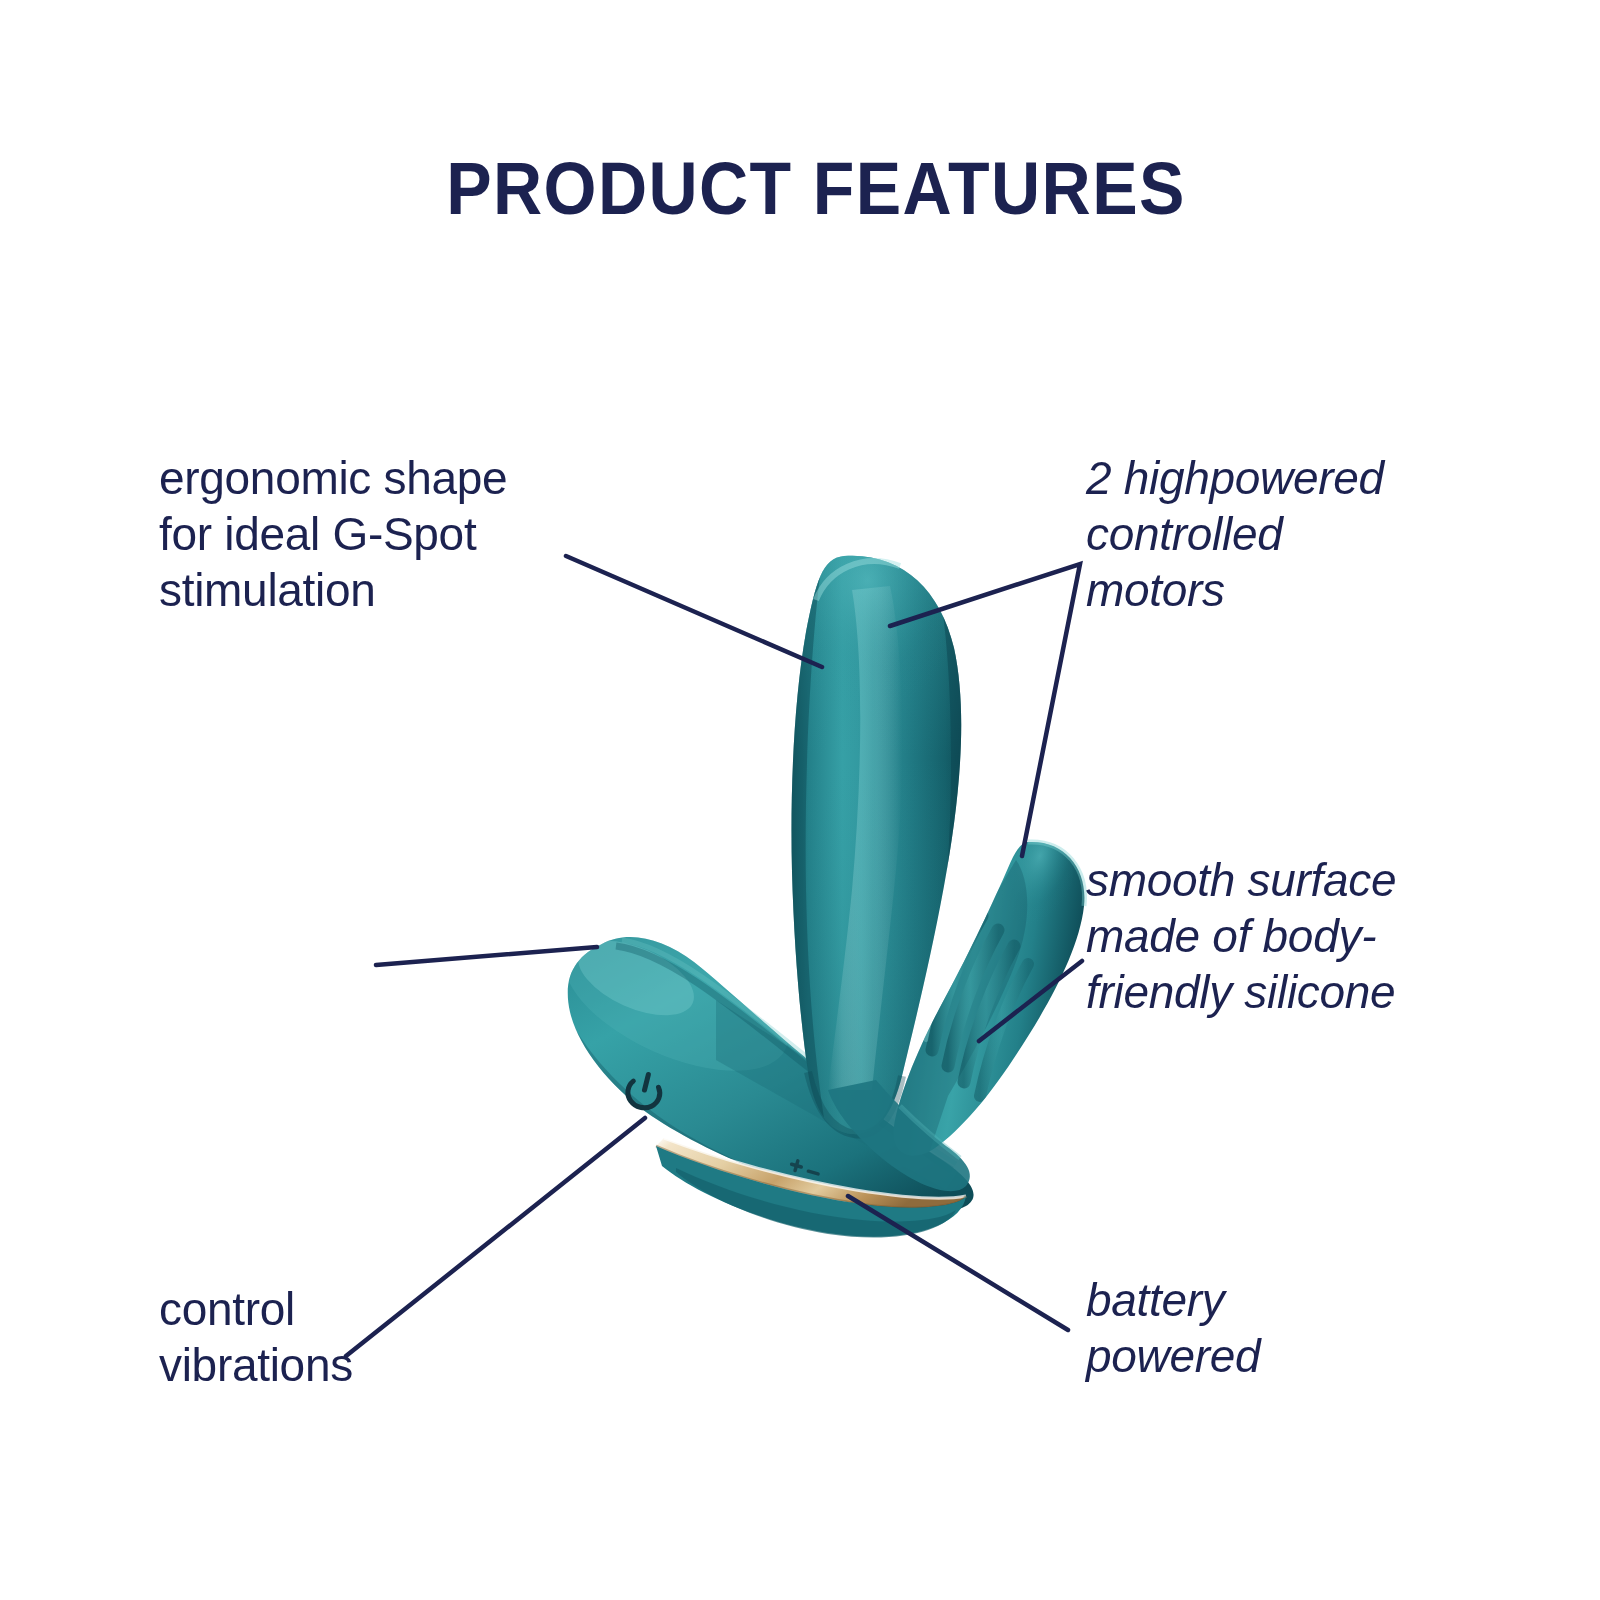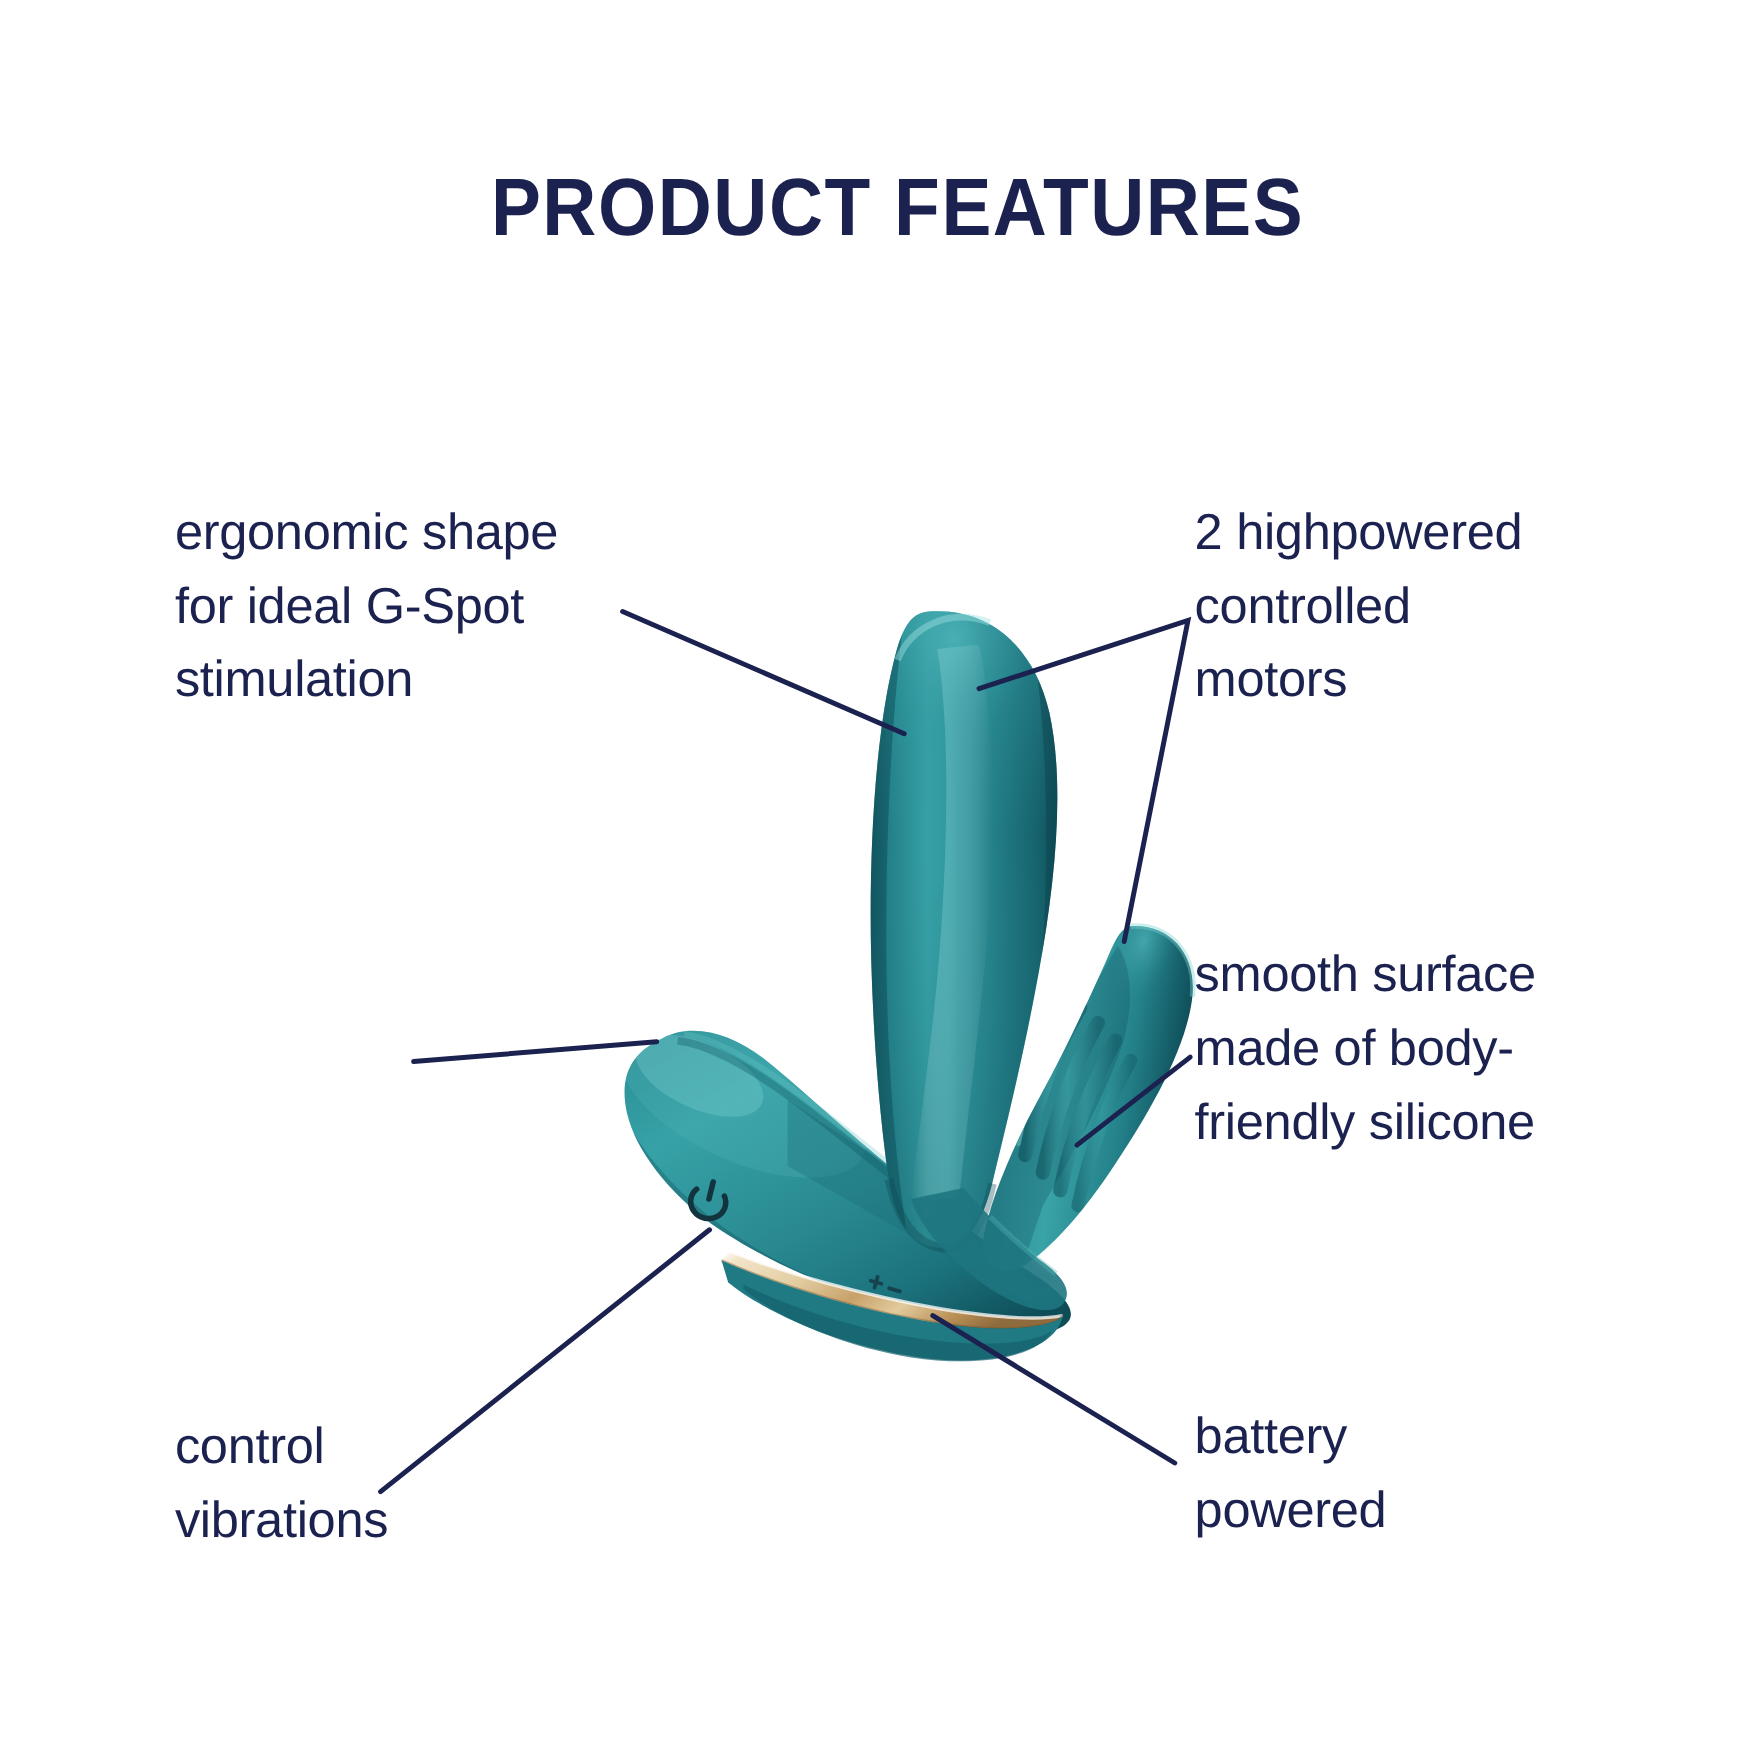--- a/index.html
+++ b/index.html
@@ -33,27 +33,27 @@
     transform-origin: 50% 50%;
     white-space: nowrap;
   }
 
   
   .callout {
     position: absolute;
     color: #1c2250;
     font-family: "Liberation Sans", sans-serif;
     font-size: 46px;
-    line-height: 67px;
+    line-height: 56px;
     font-weight: 400;
     letter-spacing: -0.3px;
     white-space: pre-line;
   }
   .callout.left  { text-align: left; }
-  .callout.right { text-align: left; }
+  .callout.right { text-align: left; font-style: italic; }
 
   #callout-ergonomic      { left: 143px;  top: 450px;  width: 460px; }
   #callout-motors         { left: 1070px; top: 450px;  width: 430px; }
   #callout-flattened      { left: 143px;  top: 852px;  width: 430px; }
   #callout-smooth         { left: 1070px; top: 852px;  width: 440px; }
   #callout-control        { left: 143px;  top: 1281px; width: 400px; }
   #callout-battery        { left: 1070px; top: 1272px; width: 400px; }
 
   
   #art-layer, #leader-layer {

